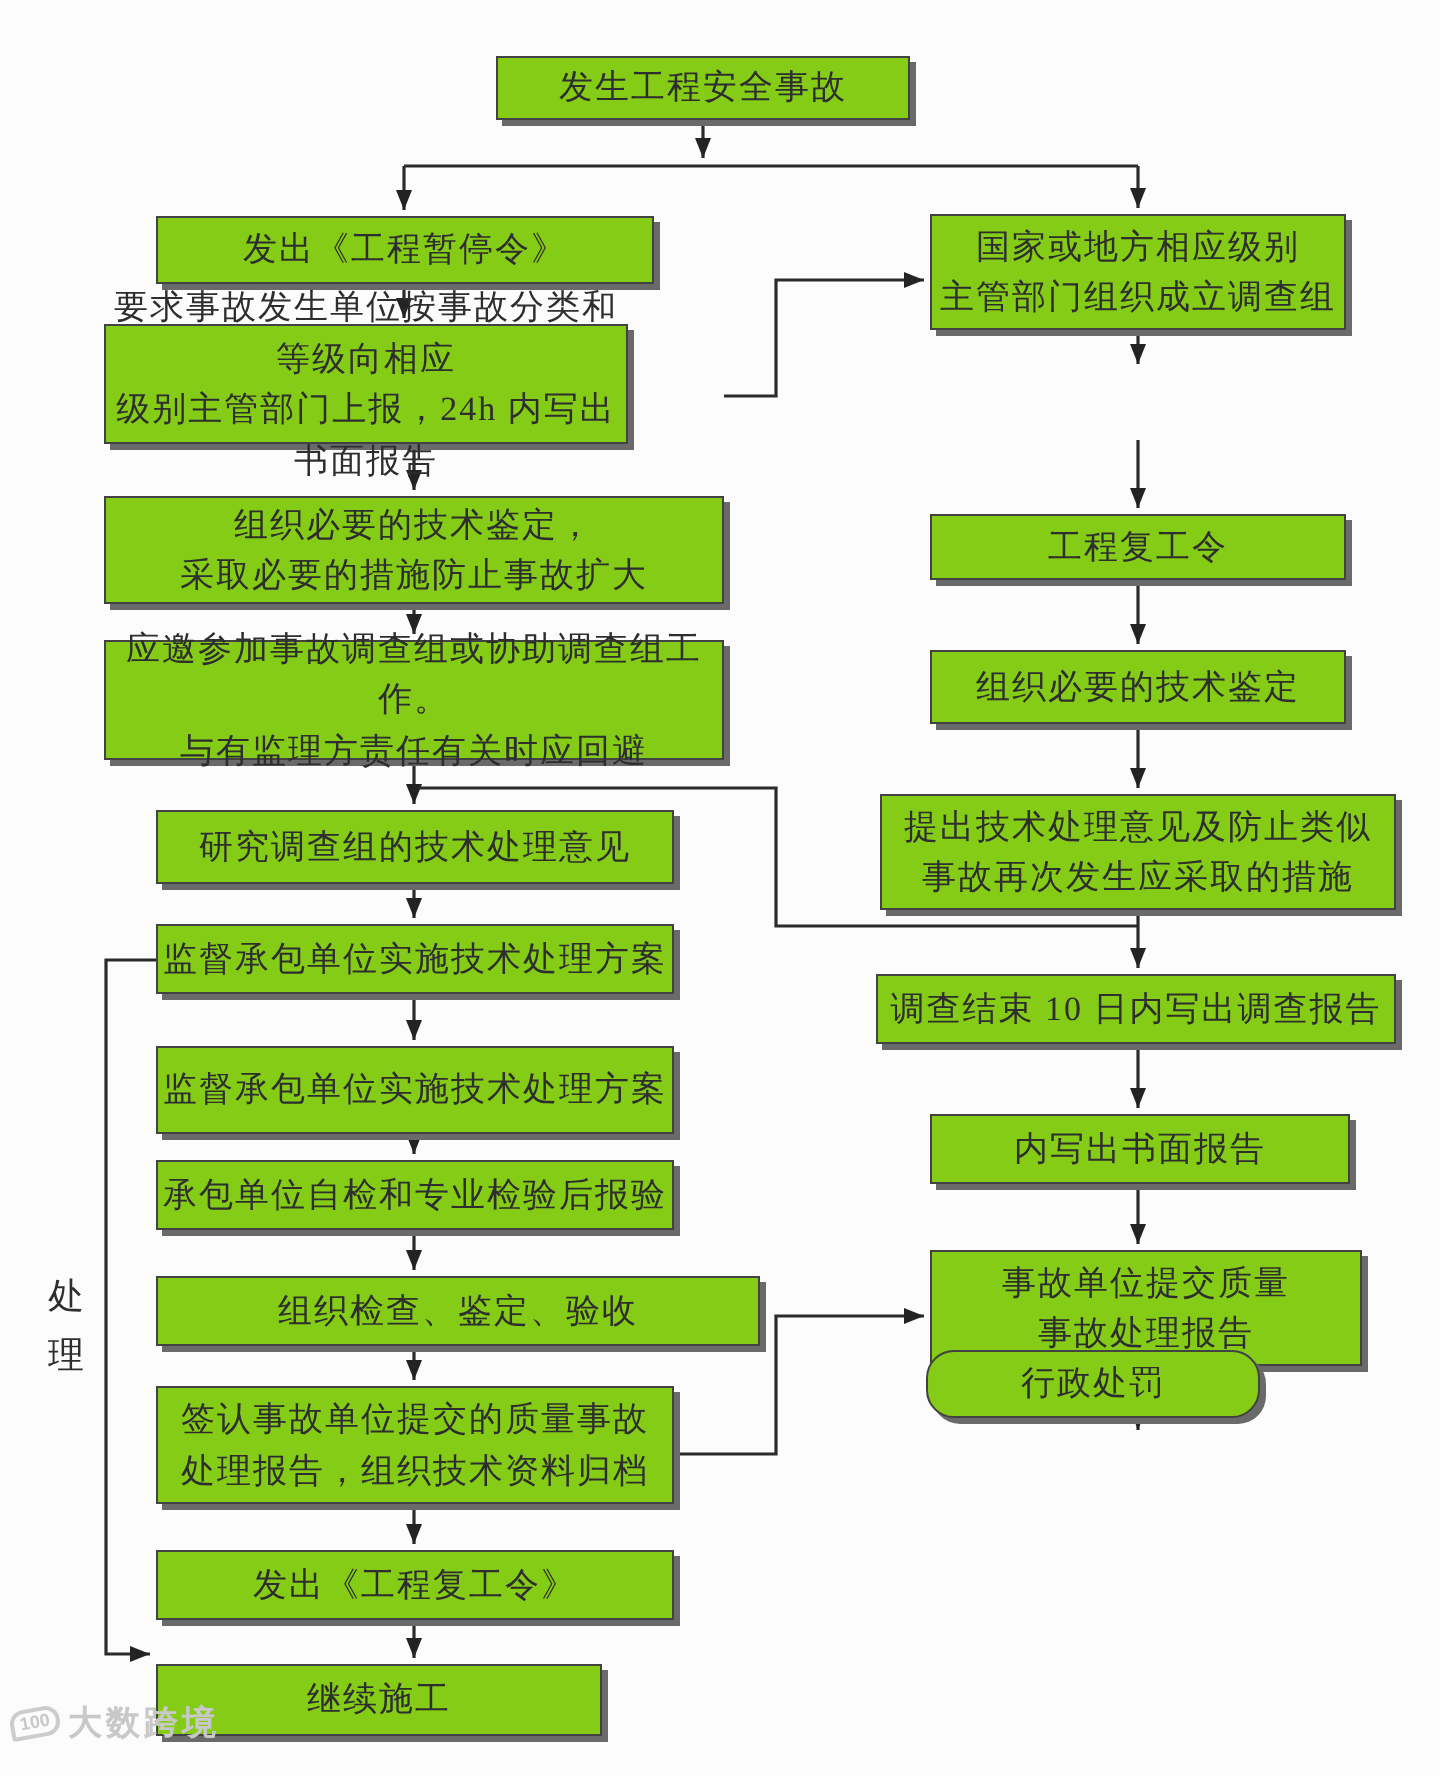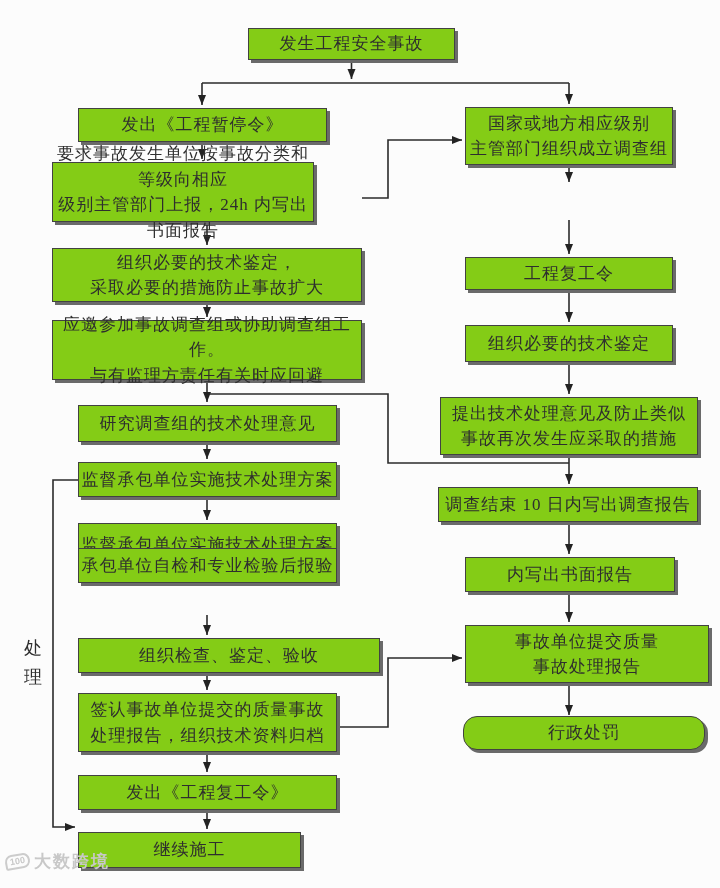--- a/index.html
+++ b/index.html
@@ -110,38 +110,38 @@
   <div class="node" style="left:78px;top:108px;width:249px;height:34px;">发出《工程暂停令》</div>
   <div class="node" style="left:52px;top:162px;width:262px;height:60px;">要求事故发生单位按事故分类和等级向相应
 级别主管部门上报，24h 内写出书面报告</div>
   <div class="node" style="left:52px;top:248px;width:310px;height:54px;">组织必要的技术鉴定，
 采取必要的措施防止事故扩大</div>
   <div class="node" style="left:52px;top:320px;width:310px;height:60px;">应邀参加事故调查组或协助调查组工作。
 与有监理方责任有关时应回避</div>
   <div class="node" style="left:78px;top:405px;width:259px;height:37px;">研究调查组的技术处理意见</div>
   <div class="node" style="left:78px;top:462px;width:259px;height:35px;">监督承包单位实施技术处理方案</div>
   <div class="node" style="left:78px;top:523px;width:259px;height:44px;">监督承包单位实施技术处理方案</div>
-  <div class="node" style="left:78px;top:548px;width:259px;height:35px;">承包单位自检和专业检验后报验</div>
+  <div class="node" style="left:78px;top:580px;width:259px;height:35px;">承包单位自检和专业检验后报验</div>
   <div class="node" style="left:78px;top:638px;width:302px;height:35px;">组织检查、鉴定、验收</div>
   <div class="node" style="left:78px;top:693px;width:259px;height:59px;">签认事故单位提交的质量事故
 处理报告，组织技术资料归档</div>
   <div class="node" style="left:78px;top:775px;width:259px;height:35px;">发出《工程复工令》</div>
   <div class="node" style="left:78px;top:832px;width:223px;height:36px;">继续施工</div>
 
   <div class="node" style="left:465px;top:107px;width:208px;height:58px;">国家或地方相应级别
 主管部门组织成立调查组</div>
   <div class="node" style="left:465px;top:257px;width:208px;height:33px;">工程复工令</div>
   <div class="node" style="left:465px;top:325px;width:208px;height:37px;">组织必要的技术鉴定</div>
   <div class="node" style="left:440px;top:397px;width:258px;height:58px;">提出技术处理意见及防止类似
 事故再次发生应采取的措施</div>
   <div class="node" style="left:438px;top:487px;width:260px;height:35px;">调查结束 10 日内写出调查报告</div>
   <div class="node" style="left:465px;top:557px;width:210px;height:35px;">内写出书面报告</div>
-  <div class="node" style="left:465px;top:625px;width:244px;height:58px;">事故单位提交质量
+  <div class="node" style="left:465px;top:625px;width:216px;height:58px;">事故单位提交质量
 事故处理报告</div>
-  <div class="node" style="left:463px;top:716px;width:242px;height:34px;border-radius:14px;">行政处罚</div>
+  <div class="node" style="left:463px;top:675px;width:167px;height:34px;border-radius:14px;">行政处罚</div>
 
   <div class="side-label">处理</div>
 
   <div class="watermark">
     <span class="logo">100</span>
     <span class="wm-text">大数跨境</span>
   </div>
 
 </div>
 

